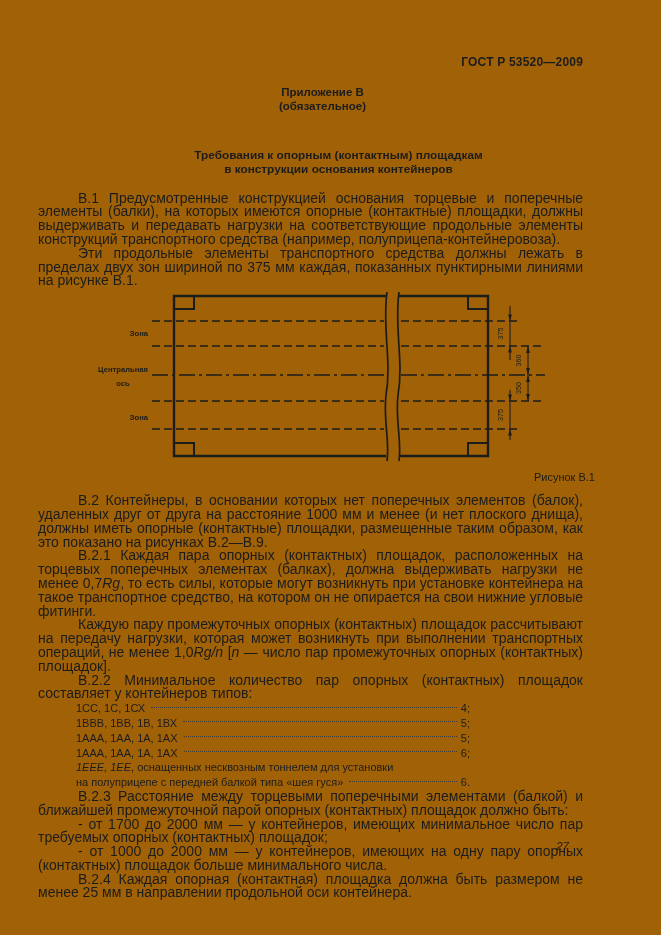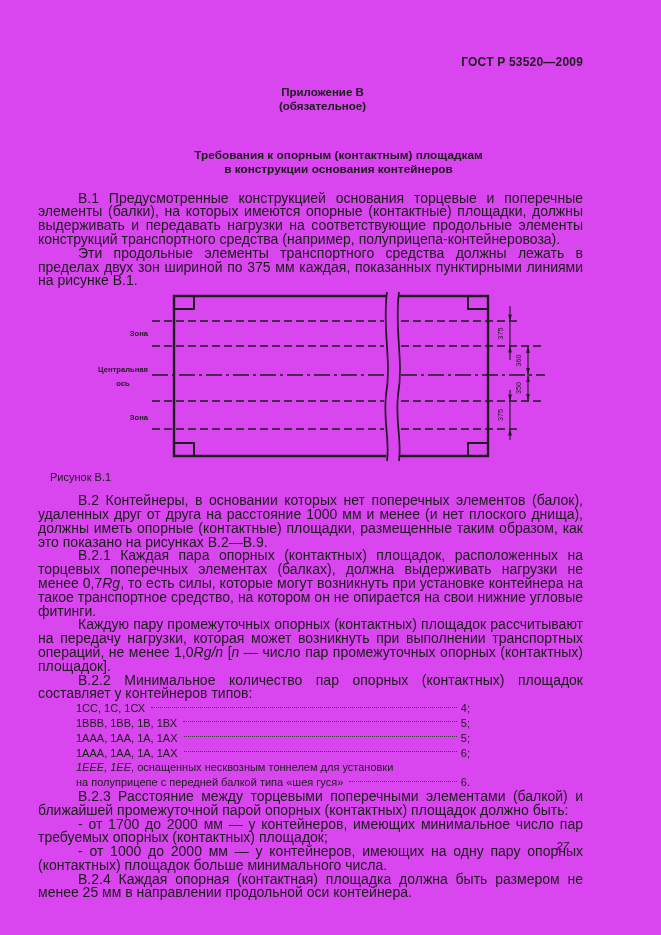--- a/index.html
+++ b/index.html
@@ -1,18 +1,18 @@
 <!DOCTYPE html>
 <html lang="ru"><head>
 <meta charset="utf-8">
 <style>
   html,body { margin:0; padding:0; background:#9c9c9c; }
   .page {
     position:relative; width:661px; height:935px; margin:0 auto;
-    background:#d946ef; color:#1c1c1c;
+    background:#a16207; color:#1c1c1c;
     font-family:"Liberation Sans", sans-serif;
     overflow:hidden;
   }
   .col { position:absolute; left:38px; top:0; width:545px; }
 
   .std-header {
     margin-top:55px; text-align:right;
     font-weight:bold; font-size:12px; line-height:14px; letter-spacing:.2px;
   }
   .annex {
@@ -27,21 +27,21 @@
     margin:0; font-size:14px; line-height:13.8px;
     text-align:justify; text-indent:40px; hyphens:auto;
   }
   .mt15 { margin-top:15px; }
   .mt10 { margin-top:10px; }
   .mt8  { margin-top:8px; }
 
   .fig { position:relative; width:460px; height:175px; margin:1px 0 0 52px; }
   .fig svg { position:absolute; left:0; top:0; }
   .fig-caption {
-    margin-top:6px; text-align:left; font-size:11px; line-height:14px;
+    margin-top:6px; text-align:right; font-size:11px; line-height:14px;
     position:relative; left:12px;
   }
 
   .type-list { margin-left:38px; width:394px; font-size:11px; line-height:14.8px; }
   .list-row { display:flex; align-items:center; }
   .list-label { white-space:nowrap; }
   .leader {
     flex:1; min-width:18px; border-bottom:1.6px dotted #3c3c3c;
     margin:0 4px 3px 6px;
   }

